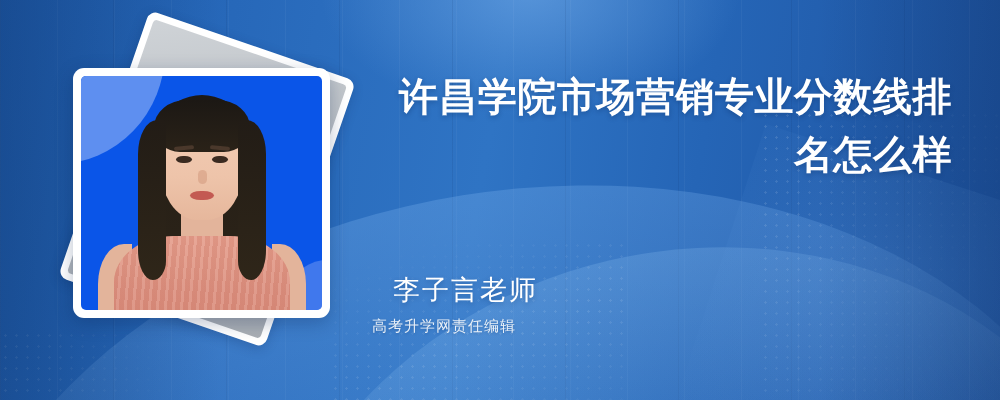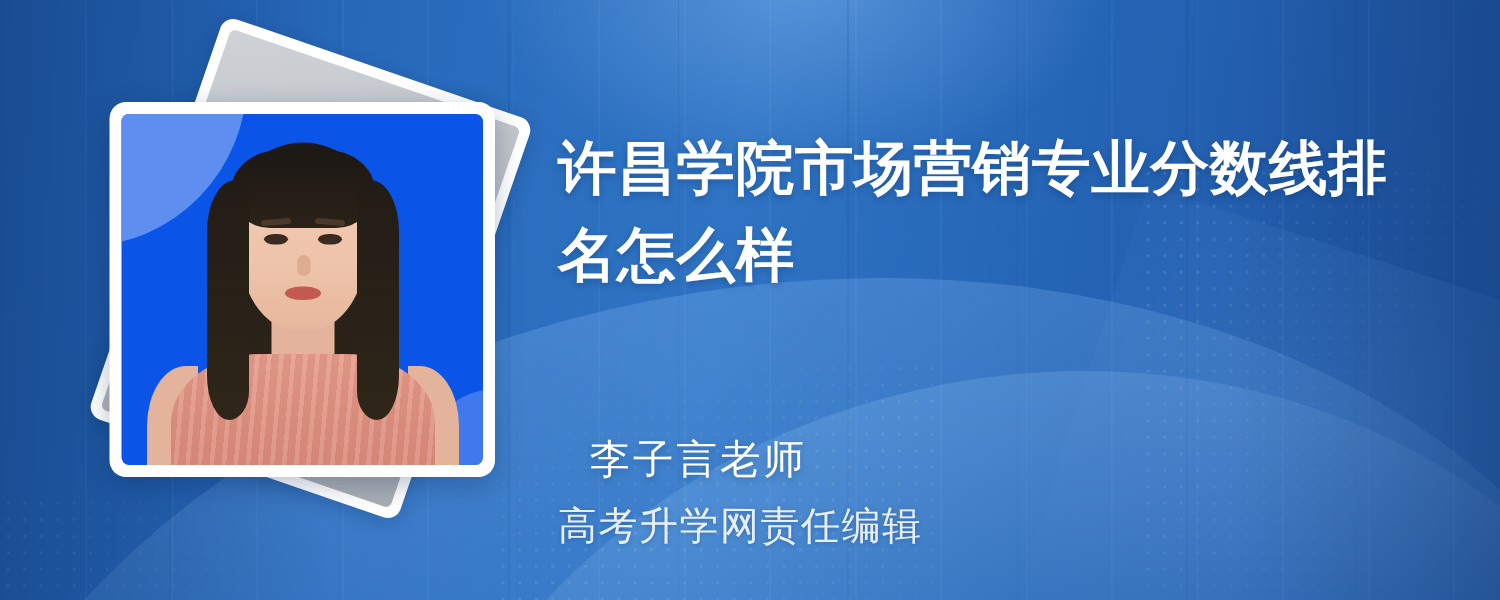--- a/index.html
+++ b/index.html
@@ -256,23 +256,24 @@
     position: absolute; left: 50%; top: 162px;
     width: 54px; height: 24px; margin-left: -27px;
     background: #e3b49b;
     border-radius: 0 0 27px 27px / 0 0 22px 22px;
   }
 
   
   .text-col {
     position: absolute;
     left: 372px;
-    top: 16px;
+    top: 0;
     width: 600px;
     height: 304px;
+    text-align: right;
   }
   .headline {
     position: absolute;
     left: 0;
     top: 68px;
     width: 580px;
     color: #ffffff;
     font-size: 39px;
     font-weight: bold;
     line-height: 58px;
@@ -287,21 +288,21 @@
     font-size: 27px;
     font-weight: normal;
     letter-spacing: 2px;
     text-shadow: 0 2px 5px rgba(10,40,90,0.30);
   }
   .byline-role {
     position: absolute;
     left: 0px;
     top: 317px;
     color: rgba(255,255,255,0.88);
-    font-size: 26px;
+    font-size: 15px;
     font-weight: normal;
     letter-spacing: 1px;
     text-shadow: 0 1px 3px rgba(10,40,90,0.28);
   }
 </style>
 </head>
 <body>
 
 <div id="banner">
 

